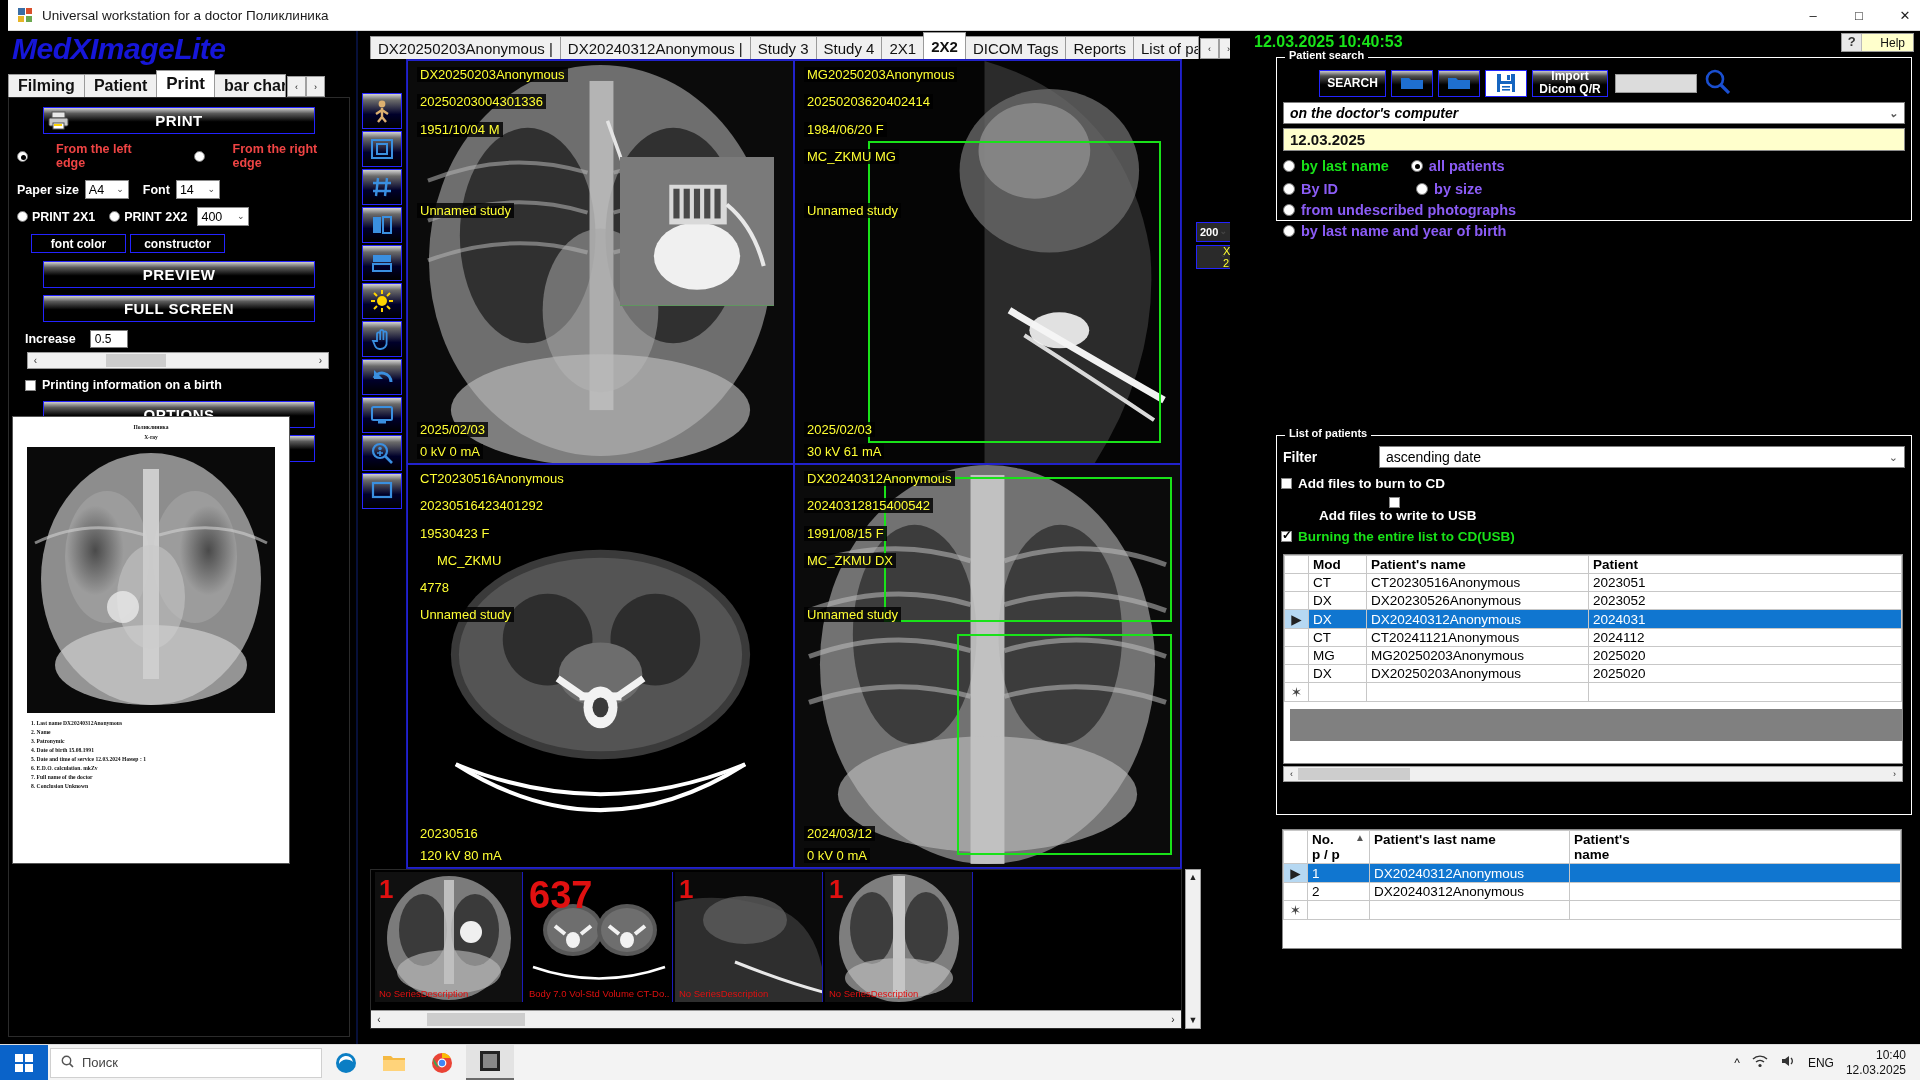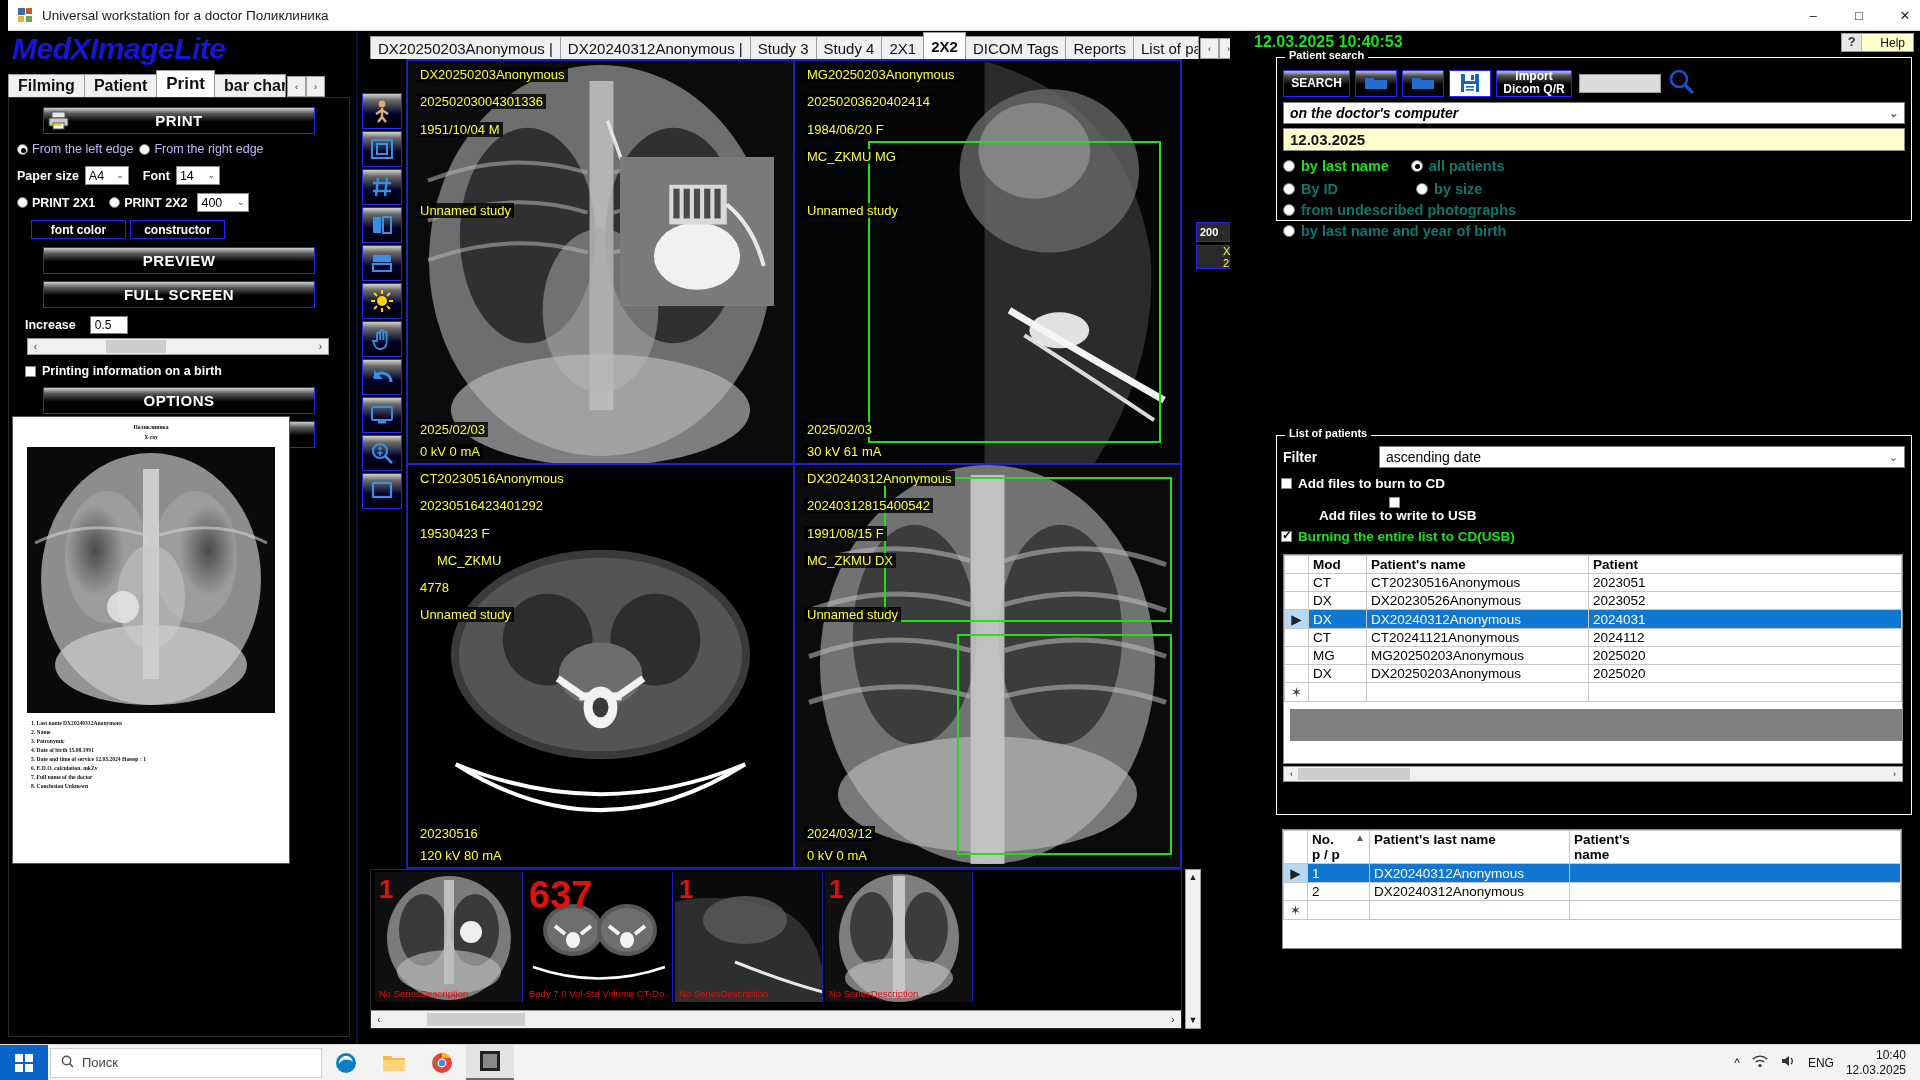--- a/index.html
+++ b/index.html
@@ -59,21 +59,21 @@
     position: absolute; left: 8px; top: 66px; width: 342px; height: 940px;
     background: #000; border: 1px solid #2b2b2b;
   }
   .bigbtn {
     position: relative; margin: 0 auto; width: 272px; height: 27px;
     background: linear-gradient(180deg,#cfcfcf 0%,#5a5a5a 22%,#000 55%,#000 100%);
     border: 1px solid #2323ff; color: #fff; font-size: 15px; font-weight: bold;
     display: flex; align-items: center; justify-content: center; letter-spacing: .5px;
   }
   .bigbtn .ic { position: absolute; left: 4px; top: 3px; }
-  .radio-row { display: flex; align-items: center; color: #c4b5fd; font-size: 12.5px; font-weight: normal; }
+  .radio-row { display: flex; align-items: center; color: #ef4444; font-size: 12.5px; font-weight: bold; gap: 24px; }
   .rd { width: 11px; height: 11px; border-radius: 50%; background: #fff; border: 1px solid #777;
         display: inline-block; margin-right: 4px; position: relative; flex: none; }
   .rd.on::after { content:''; position:absolute; left:3px; top:3px; width:5px; height:5px;
                   border-radius:50%; background:#000; }
   .cb { width: 11px; height: 11px; background: #fff; border: 1px solid #888; display:inline-block;
         margin-right: 6px; position: relative; flex: none; }
   .cb.on::after { content:'✓'; position:absolute; left:0px; top:-4px; font-size:12px; color:#000; }
   .lbl { color: #fff; font-size: 12.5px; font-weight: bold; }
   .selbox {
     background: #fff; border: 1px solid #8a8a8a; height: 19px; font-size: 12.5px;
@@ -151,21 +151,21 @@
   .rbtn {
     background: linear-gradient(180deg,#c8c8c8 0%,#4f4f4f 20%,#000 55%,#000 100%);
     border: 1px solid #2323ff; color: #fff; font-size: 12px; font-weight: bold;
     display: flex; align-items: center; justify-content: center; text-align: center; line-height: 1.05;
   }
   .combo { background: #fff; border: 1px solid #7d7d7d; display:flex; align-items:center;
            padding-left: 6px; font-size: 14px; color: #000; position: relative; }
   .combo .cv { position: absolute; right: 6px; top: 50%; transform: translateY(-50%); font-size: 11px; color: #555; }
   .yellowbox { background: #ffffcc; border: 1px solid #8a8a8a; display: flex; align-items: center;
                padding-left: 6px; font-size: 15px; font-weight: bold; color: #111; }
-  .ropt { color: #0f766e; font-size: 14.5px; font-weight: bold; display: flex; align-items: center; }
+  .ropt { color: #8b5cf6; font-size: 14.5px; font-weight: bold; display: flex; align-items: center; }
   .ropt .rd { width: 12px; height: 12px; margin-right: 6px; }
   .ropt.green { color: #19e219; }
   .chk-row { color: #fff; font-size: 13.5px; font-weight: bold; display: flex; align-items: center; }
   .chk-row.green { color: #19e219; }
 
   table.grid { border-collapse: collapse; width: 100%; background: #fff; font-size: 13.5px; color: #000; table-layout: fixed; }
   table.grid th, table.grid td { border: 1px solid #c7c7c7; padding: 1px 4px; text-align: left;
                                  font-weight: normal; white-space: nowrap; overflow: hidden; }
   table.grid th { font-weight: bold; background: #fff; vertical-align: top; }
   table.grid tr.sel td { background: #1076d0; color: #fff; }
@@ -744,21 +744,21 @@
     <div class="rdate">12.03.2025 10:40:53</div>
     <div class="helpbox">
       <span class="qm">?</span>
       <span class="ht">Help</span>
     </div>
 
     <div class="group" style="left:46px;top:26px;width:636px;height:164px;">
       <div class="gtitle">Patient search</div>
 
       <div style="position:absolute;left:6px;top:10px;display:flex;gap:5px;align-items:center;">
-        <span class="rbtn" style="width:67px;height:27px;">SEARCH</span>
+        <span class="rbtn" style="width:67px;height:27px;margin-left:36px;">SEARCH</span>
         <span class="rbtn" style="width:42px;height:27px;">
           <svg width="24" height="16" viewBox="0 0 24 16">
               <path d="M1 3 h8 l2 2 h12 v9 H1 z" fill="#1e6fd0"></path>
             </svg>
         </span>
         <span class="rbtn" style="width:42px;height:27px;">
           <svg width="24" height="16" viewBox="0 0 24 16">
               <path d="M1 3 h8 l2 2 h12 v9 H1 z" fill="#1e6fd0"></path>
             </svg>
         </span>

